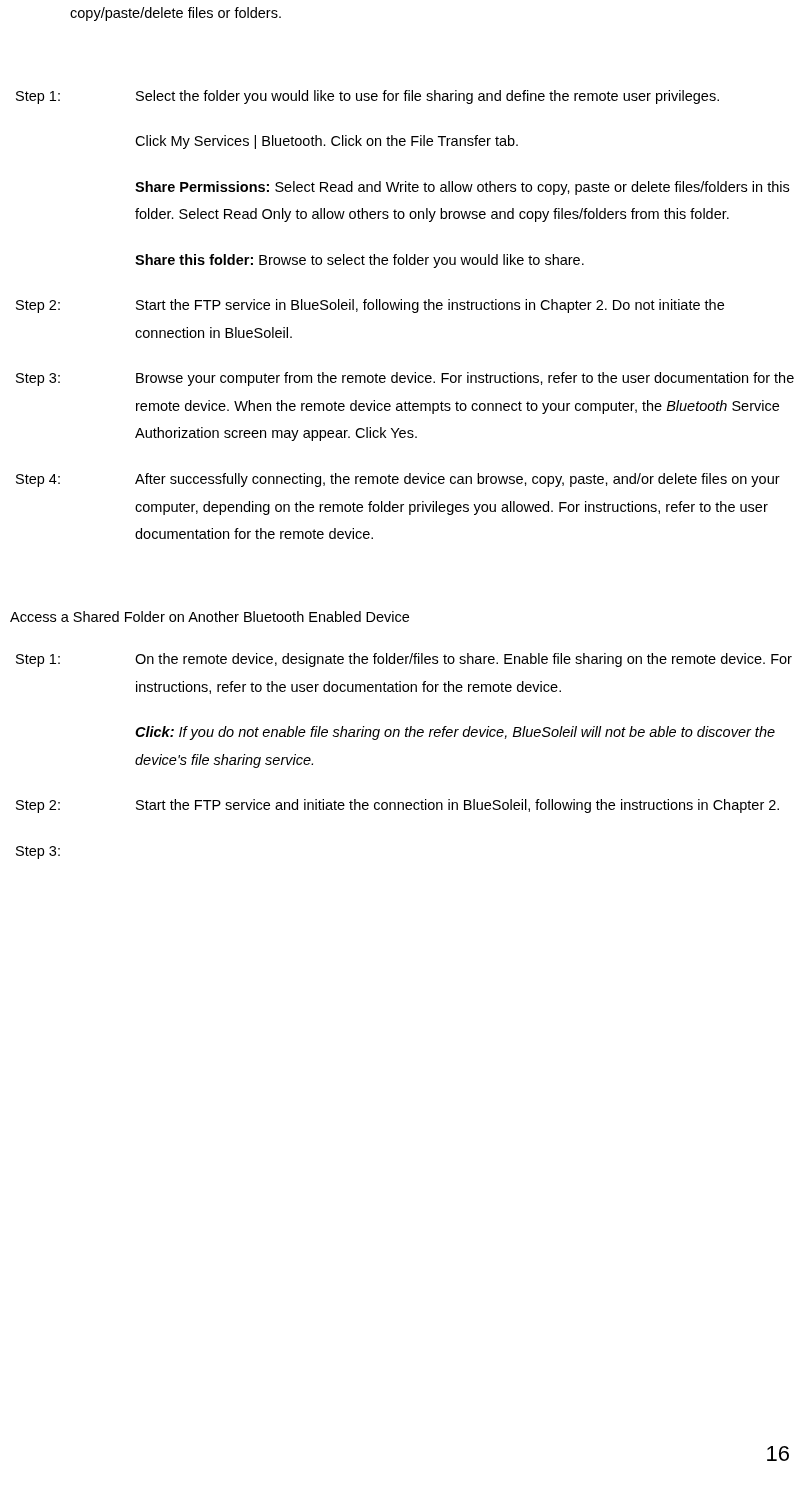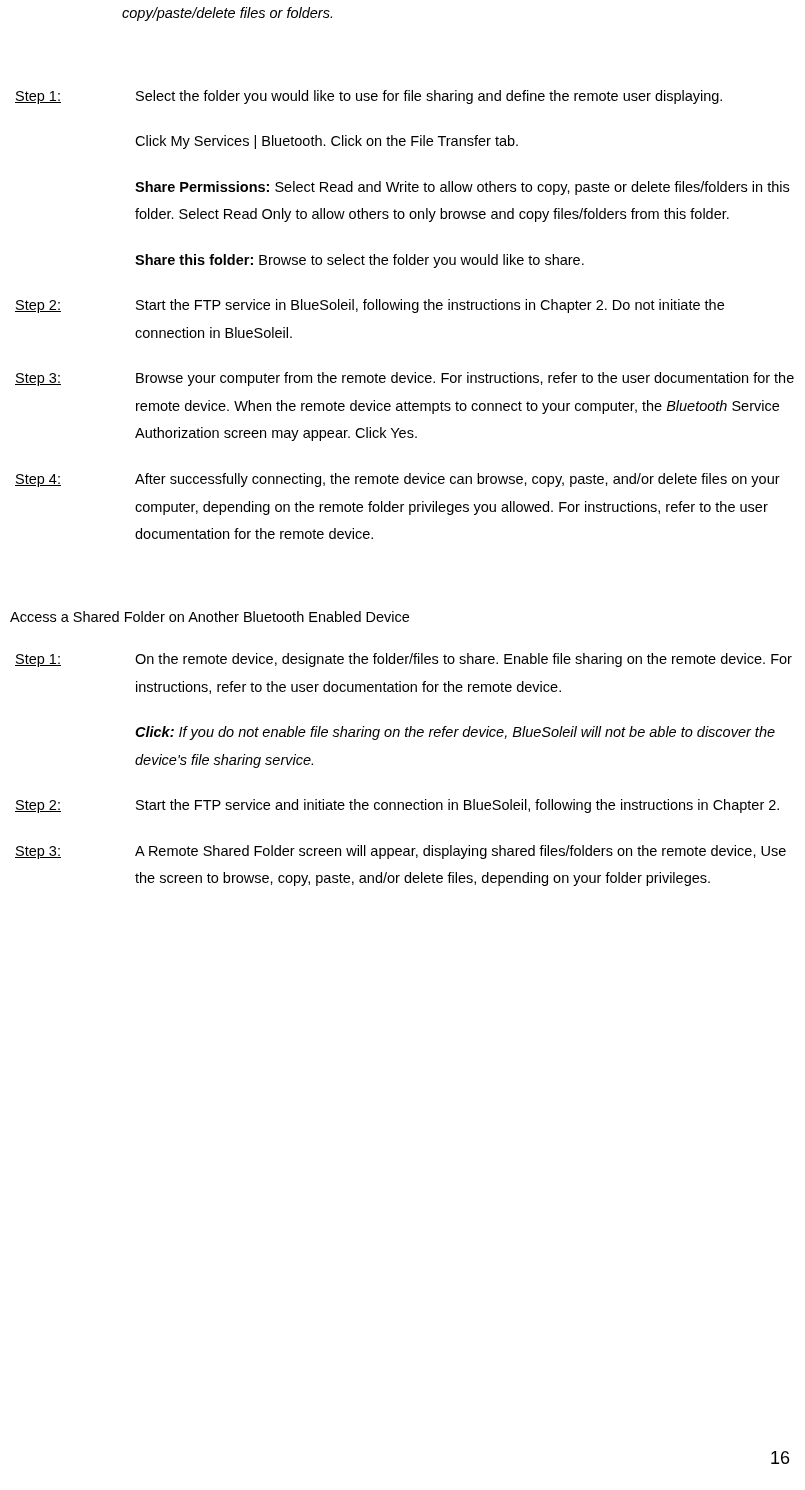--- a/index.html
+++ b/index.html
@@ -12,71 +12,69 @@
     width: 805px;
     line-height: 1.9;
   }
   .page {
     padding: 0 10px 40px 10px;
     position: relative;
     min-height: 1490px;
     box-sizing: border-box;
   }
   .top-fragment {
-    margin-left: 112px;
+    margin-left: 60px;
     margin-bottom: 55px;
-    font-style: italic;
   }
   .section-heading {
     margin-top: 30px;
     margin-bottom: 15px;
     margin-left: 0px;
   }
   .steps-block {
     margin-left: 5px;
   }
   .step-row {
     display: flex;
     margin-bottom: 18px;
   }
   .step-label {
     width: 120px;
     flex-shrink: 0;
-    text-decoration: underline;
   }
   .step-body {
     flex: 1;
     padding-right: 0px;
   }
   .sub-para {
     margin-top: 18px;
   }
   b { font-weight: bold; }
   i { font-style: italic; text-align: right; }
   .pagenum {
     position: absolute;
     bottom: 15px;
     right: 15px;
-    font-size: 18px;
+    font-size: 22px;
   }
 </style>
 </head>
 <body>
 
 <div class="page">
 
   <div class="top-fragment">copy/paste/delete files or folders.</div>
 
 
   <div class="steps-block">
 
     <div class="step-row">
       <div class="step-label">Step 1:</div>
       <div class="step-body">
-        <div>Select the folder you would like to use for file sharing and define the remote user displaying.</div>
+        <div>Select the folder you would like to use for file sharing and define the remote user privileges.</div>
         <div class="sub-para">Click My Services | Bluetooth. Click on the File Transfer tab.</div>
         <div class="sub-para"><b>Share Permissions:</b><span> Select Read and Write to allow others to copy, paste or delete files/folders in this folder. Select Read Only to allow others to only browse and copy files/folders from this folder.</span></div>
         <div class="sub-para"><b>Share this folder:</b><span> Browse to select the folder you would like to share.</span></div>
       </div>
     </div>
 
     <div class="step-row">
       <div class="step-label">Step 2:</div>
       <div class="step-body">
         <div>Start the FTP service in BlueSoleil, following the instructions in Chapter 2. Do not initiate the connection in BlueSoleil.</div>
@@ -113,22 +111,19 @@
 
     <div class="step-row">
       <div class="step-label">Step 2:</div>
       <div class="step-body">
         <div>Start the FTP service and initiate the connection in BlueSoleil, following the instructions in Chapter 2.</div>
       </div>
     </div>
 
     <div class="step-row">
       <div class="step-label">Step 3:</div>
-      <div class="step-body">
-        <div>A Remote Shared Folder screen will appear, displaying shared files/folders on the remote device, Use the screen to browse, copy, paste, and/or delete files, depending on your folder privileges.</div>
-      </div>
     </div>
 
   </div>
 
   <div class="pagenum">16</div>
 
 </div>
 
 </body></html>

